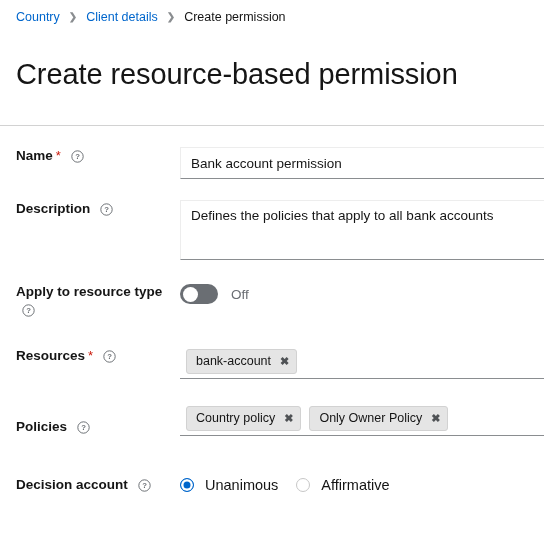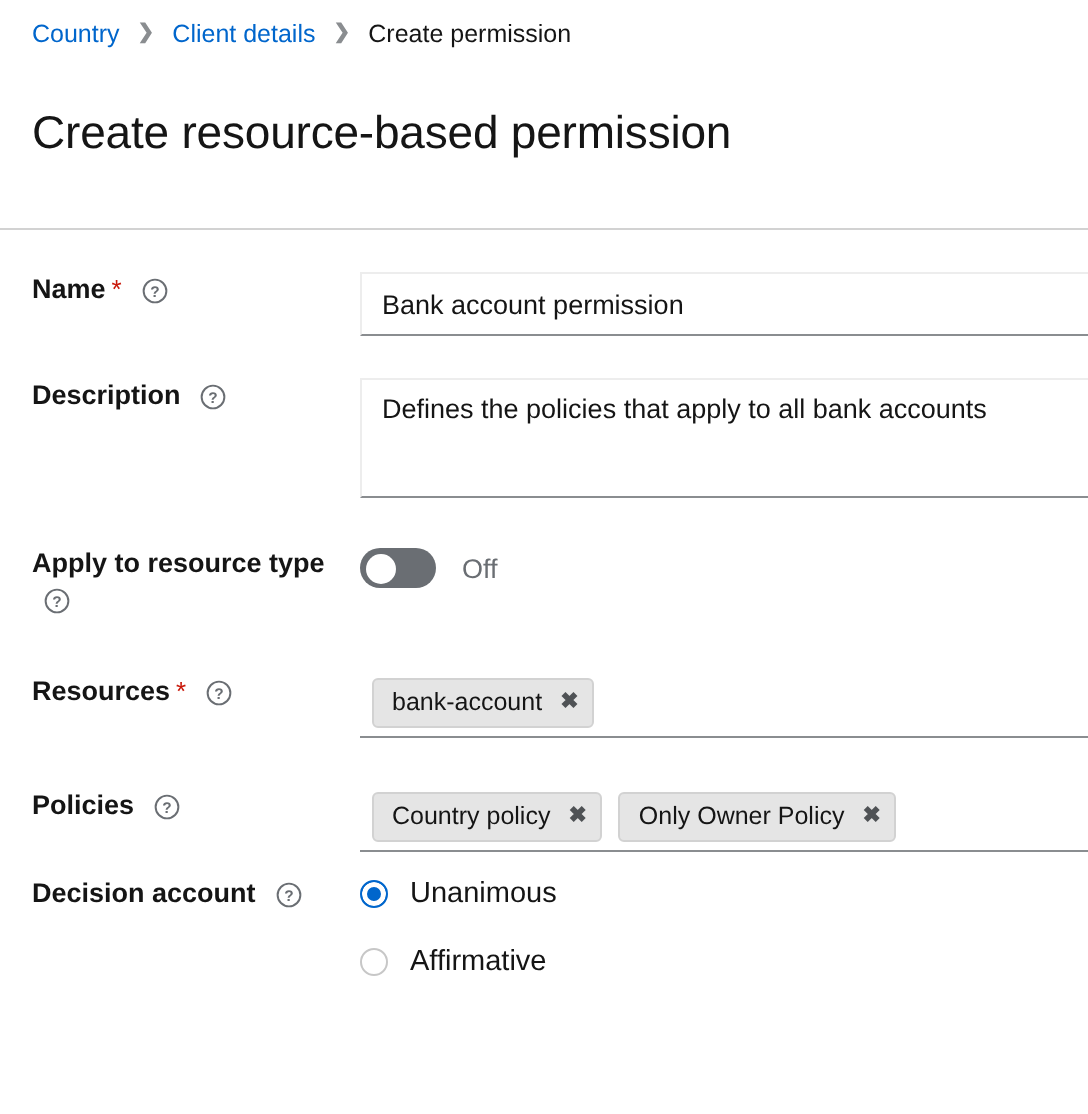--- a/index.html
+++ b/index.html
@@ -39,21 +39,21 @@
     font-weight: bold;
     line-height: 1;
   }
   .crumb-current {
     color: #151515;
   }
 
   
   .page-title {
     padding: 10px 16px 0 16px;
-    font-size: 23px;
+    font-size: 29px;
     font-weight: 400;
     letter-spacing: -0.1px;
     color: #151515;
     line-height: 1.2;
     white-space: nowrap;
   }
 
   .header-divider {
     margin-top: 33px;
     border-bottom: 1px solid #d2d2d2;
@@ -187,21 +187,21 @@
     color: #4f5255;
     font-size: 11px;
     line-height: 1;
     cursor: pointer;
     font-weight: bold;
   }
 
   
   .radio-group {
     display: flex;
-    flex-direction: column;
+    flex-direction: row;
     gap: 18px;
     padding-top: 1px;
   }
   .radio-item {
     display: flex;
     align-items: center;
     cursor: pointer;
   }
   .radio-mark {
     width: 14px;
@@ -221,21 +221,21 @@
     margin-left: 11px;
     font-size: 14.5px;
     color: #151515;
     white-space: nowrap;
   }
 
   .row-gap-name { margin-bottom: 21px; }
   .row-gap-desc { margin-bottom: 19px; }
   .row-gap-apply { margin-bottom: 28px; }
   .row-gap-res { margin-bottom: 25px; }
-  .row-gap-pol { margin-bottom: 12px; }
+  .row-gap-pol { margin-bottom: 40px; align-items: flex-end; }
 </style>
 </head>
 <body>
 
 <nav class="breadcrumb">
   <a class="crumb-link">Country</a>
   <span class="crumb-sep">❯</span>
   <a class="crumb-link">Client details</a>
   <span class="crumb-sep">❯</span>
   <span class="crumb-current">Create permission</span>

